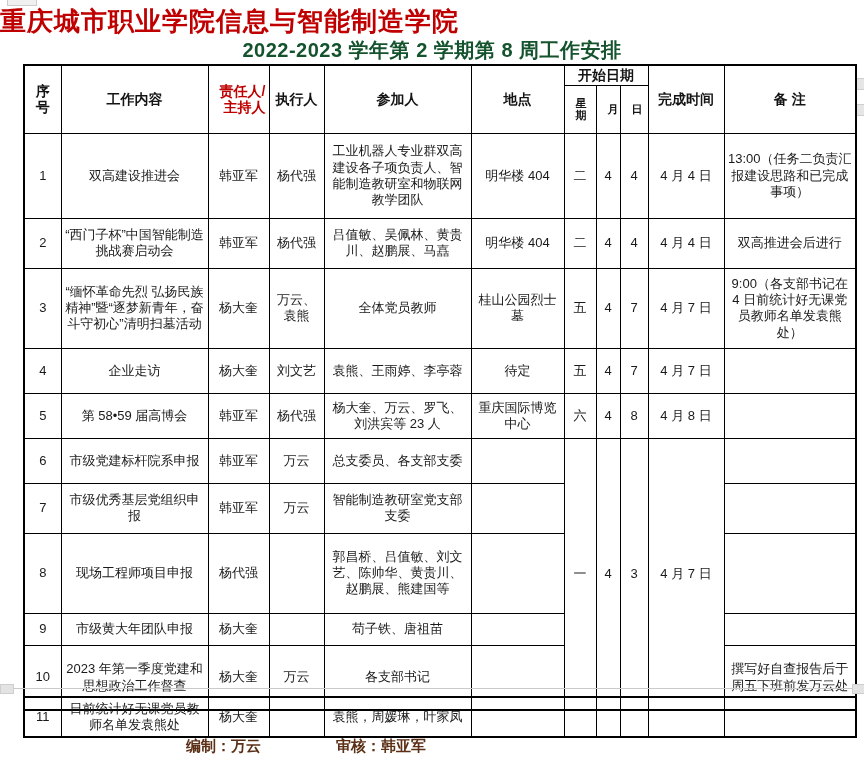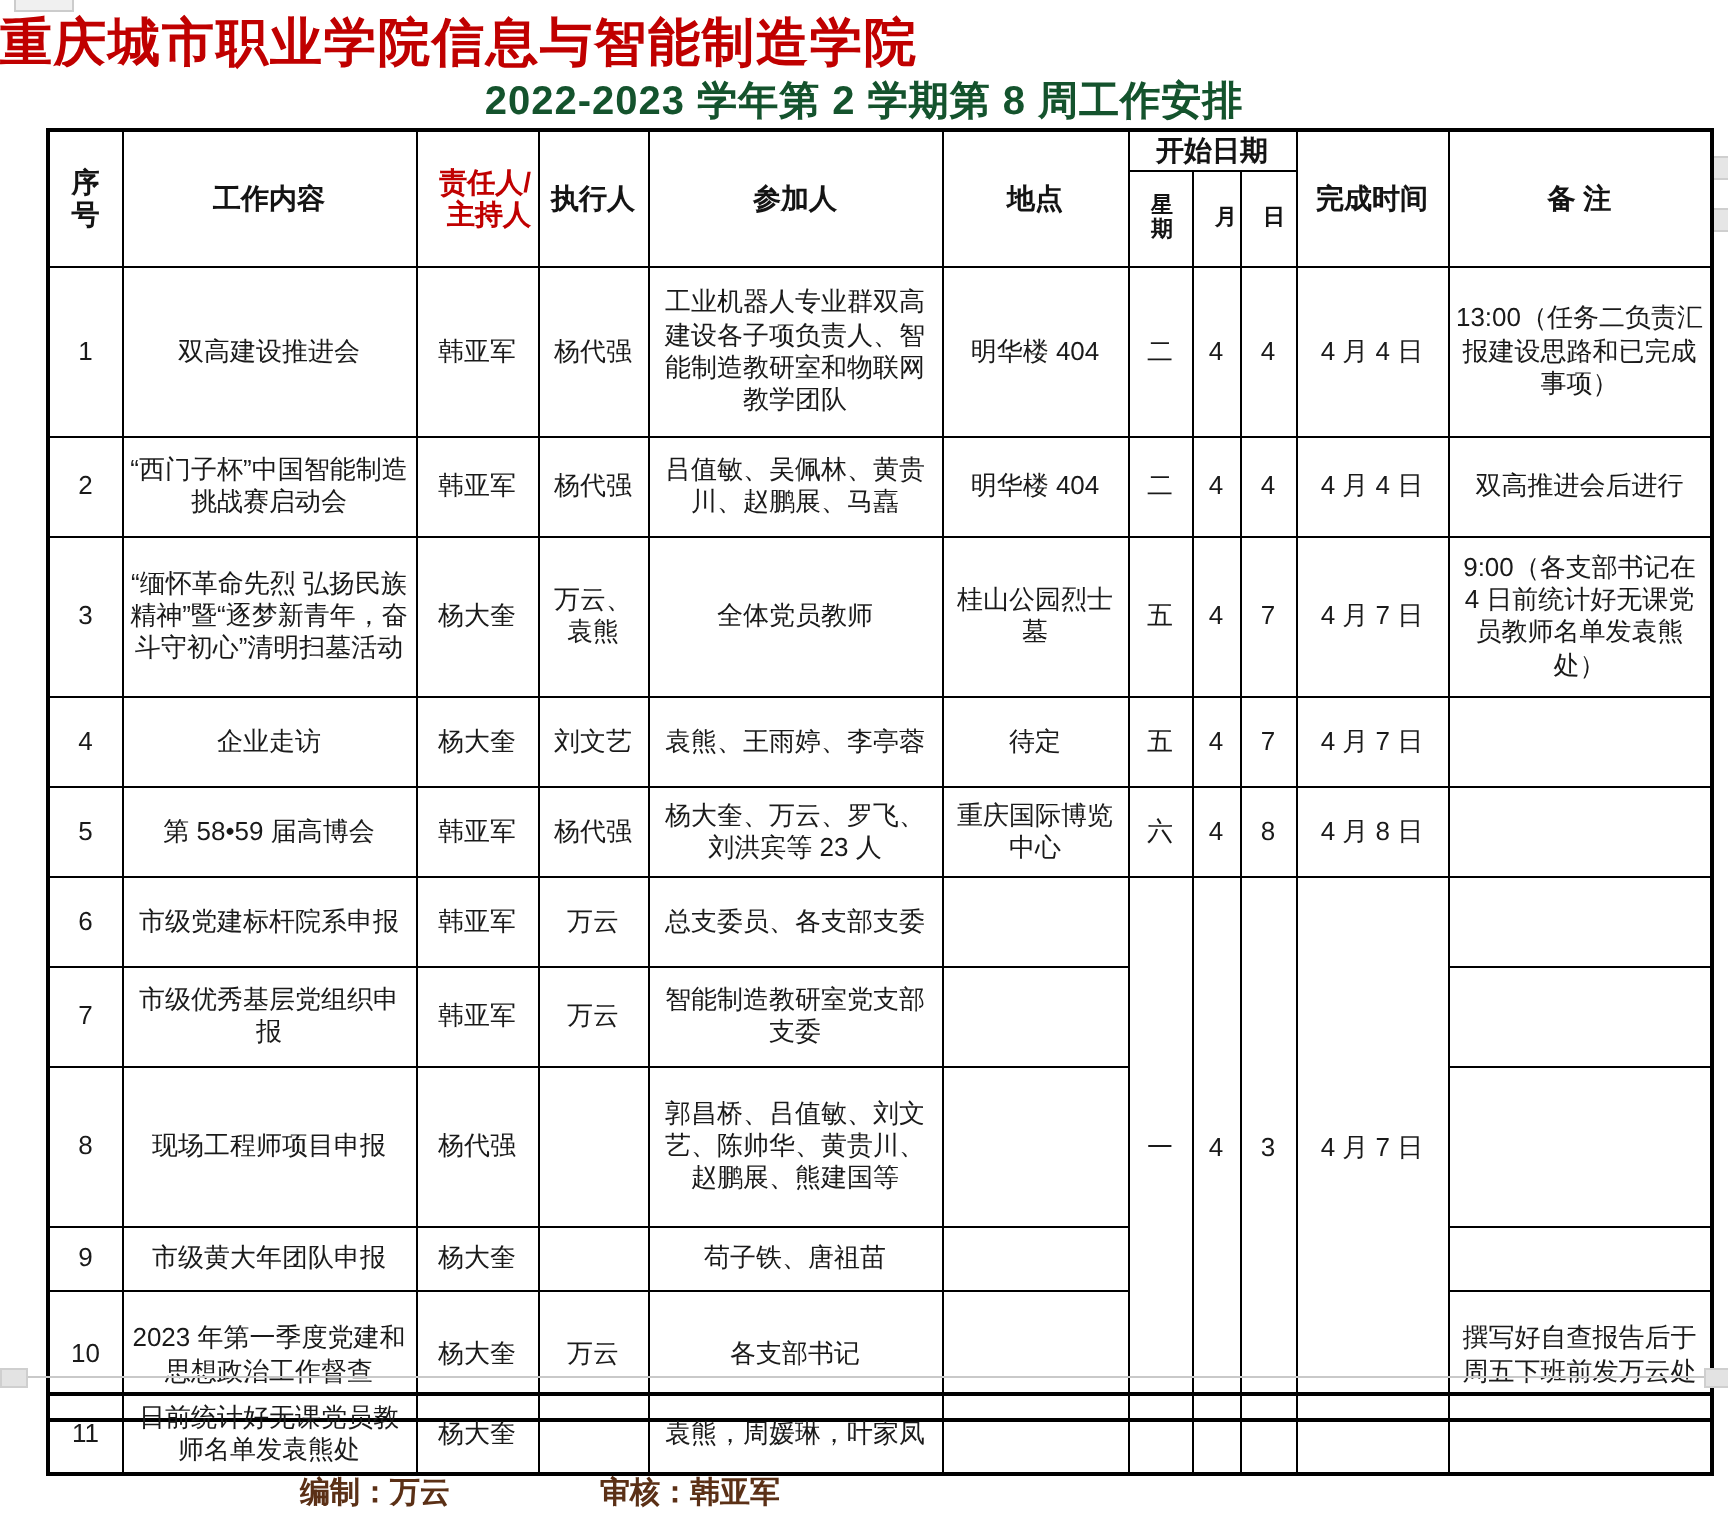--- a/index.html
+++ b/index.html
@@ -40,21 +40,21 @@
   .artifact-topleft{
     position:absolute;top:0;left:7px;width:28px;height:5px;
     background:#f0f0f0;border:1px solid #cccccc;border-top:none;
   }
   .ruler-tick{position:absolute;left:856px;width:7px;height:10px;background:#e6e6e6;border:1px solid #cfcfcf;}
   .tick-1{top:78px;} .tick-2{top:104px;}
   .doc-footer{
     position:absolute;top:737px;left:0;width:864px;height:21px;
     font-size:15px;font-weight:bold;color:#5b3016;
   }
-  .doc-footer span{position:absolute;top:0;white-space:nowrap;}
+  .doc-footer span{position:absolute;top:0;white-space:nowrap;margin-left:36px;}
   .footer-prepared{left:150px;}
   .footer-reviewed{left:300px;}
   .footer-time{left:513px;}
 </style>
 </head>
 <body>
 
 <div class="page">
 
   <div class="artifact-topleft"></div>

